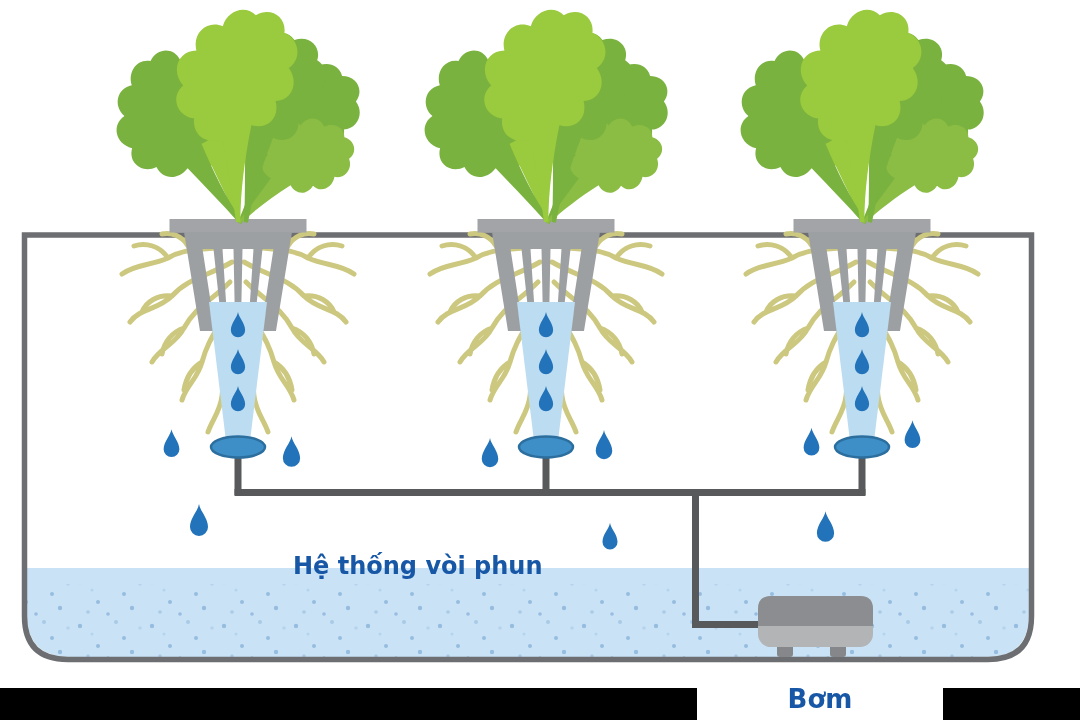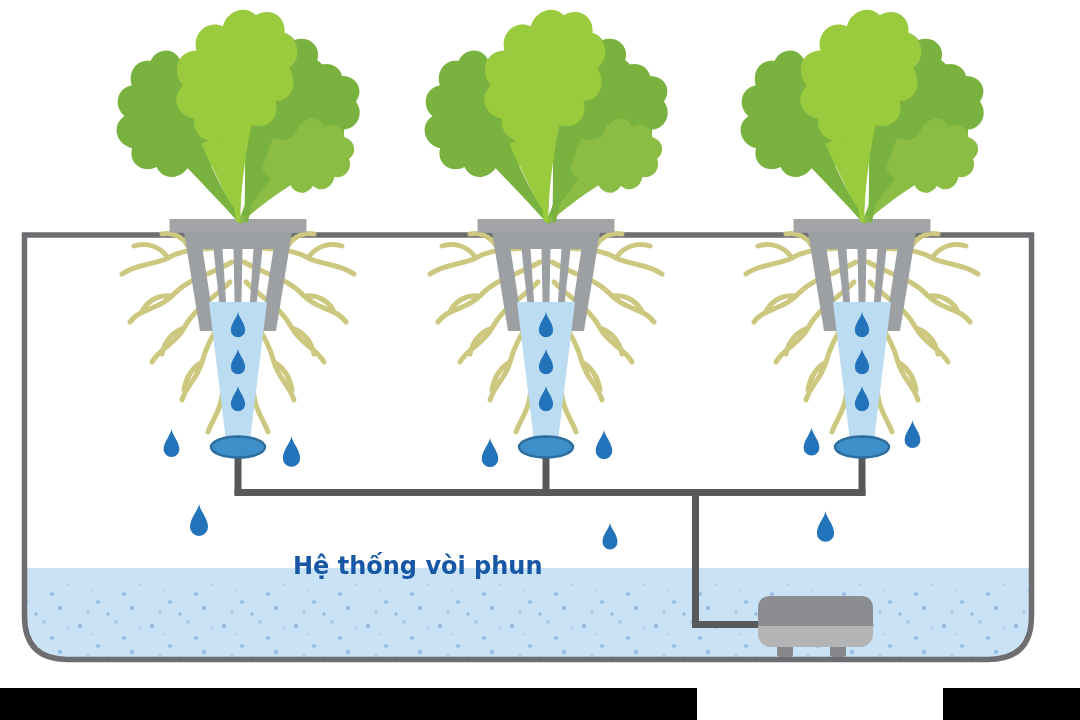--- a/index.html
+++ b/index.html
@@ -130,16 +130,17 @@
       <use href="#droplet" x="479" y="437" width="22" height="33"></use>
       <use href="#droplet" x="593" y="428" width="22" height="35"></use>
       <use href="#droplet" x="600" y="522" width="20" height="30"></use>
       <use href="#droplet" x="801" y="427" width="21" height="31"></use>
       <use href="#droplet" x="902" y="418" width="21" height="34"></use>
       <use href="#droplet" x="814" y="510" width="23" height="35"></use>
     </g>
   </svg>
 
   <div id="lbl-spray" class="lbl">Hệ thống vòi phun</div>
+  <div id="lbl-pump" class="lbl">Bơm</div>
 
   <div id="bar-left" class="blackbar"></div>
   <div id="bar-right" class="blackbar"></div>
 </div>
 
 </body></html>

